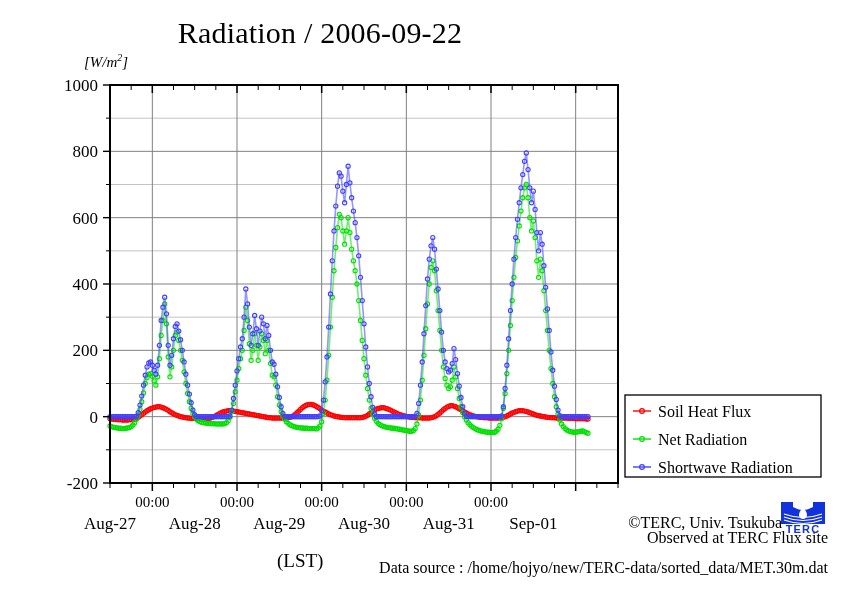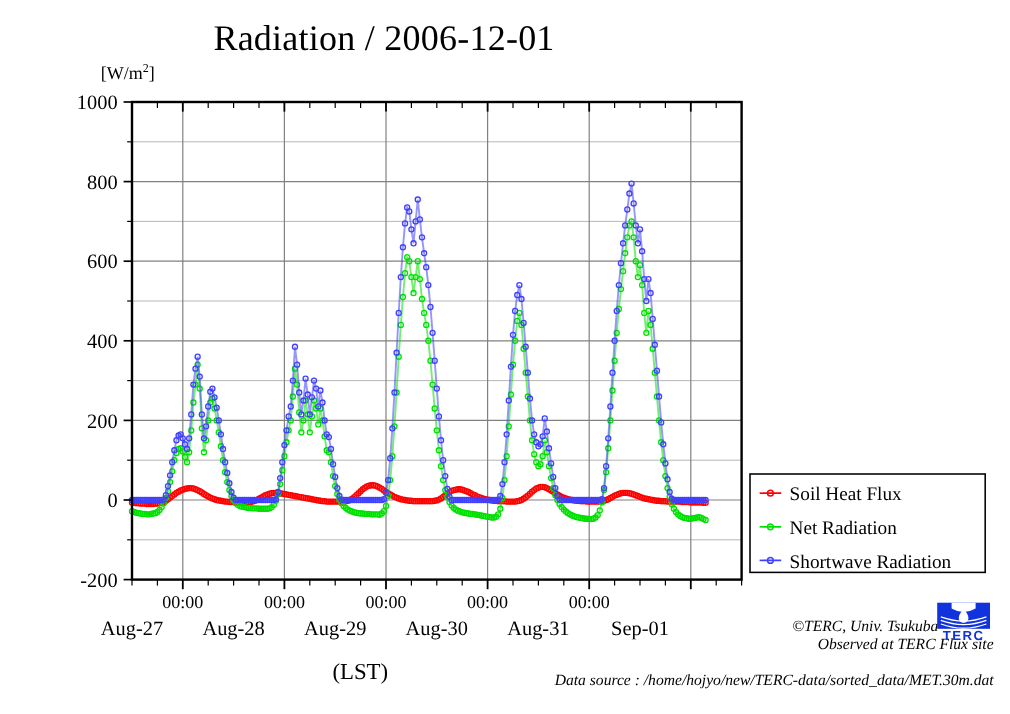--- a/index.html
+++ b/index.html
@@ -32,20 +32,21 @@
     color: #000;
     letter-spacing: 0.2px;
   }
   .ylabel {
     position: absolute;
     left: 84px;
     top: 54px;
     font-size: 15px;
     font-family: "Liberation Serif", "DejaVu Serif", serif;
     white-space: nowrap;
+    font-style: italic;
   }
   .ylabel sup {
     font-size: 10px;
     vertical-align: super;
     line-height: 0;
   }
   .xlabel {
     position: absolute;
     left: 277px;
     top: 536px;
@@ -76,43 +77,42 @@
   .legend-text {
     font-family: "Liberation Serif", "DejaVu Serif", serif;
     font-size: 16px;
     fill: #000;
   }
   .footer {
     position: absolute;
     right: 14px;
     text-align: right;
     font-family: "Liberation Serif", "DejaVu Serif", serif;
-    font-size: 13px;
+    font-size: 16px;
     color: #000;
     white-space: nowrap;
-    font-style: italic;
   }
   .footer-1 { top: 514px; right: 60px; }
   .footer-2 { top: 529px; right: 14px; }
   .footer-3 { top: 544px; right: 14px; }
   .footer-4 { top: 559px; right: 14px; margin-left: 16px; }
   .terc-logo {
     position: absolute;
     left: 779px;
     top: 502px;
     width: 48px;
     height: 33px;
   }
 </style>
 </head>
 <body>
 
 <div id="page">
 
-  <div class="chart-title">Radiation / 2006-12-01</div>
+  <div class="chart-title">Radiation / 2006-09-22</div>
 
   <div class="ylabel"><span>[W/m</span><sup>2</sup><span>]</span></div>
 
   <div class="xlabel">(LST)</div>
 
   <svg class="plot-svg" width="842" height="595">
     <g id="grid-layer">
         <line x1="110" y1="449.8333333333333" x2="618" y2="449.8333333333333" stroke="#b4b4b4" stroke-width="0.8"></line>
         <line x1="110" y1="416.6666666666667" x2="618" y2="416.6666666666667" stroke="#808080" stroke-width="1"></line>
         <line x1="110" y1="383.5" x2="618" y2="383.5" stroke="#b4b4b4" stroke-width="0.8"></line>

